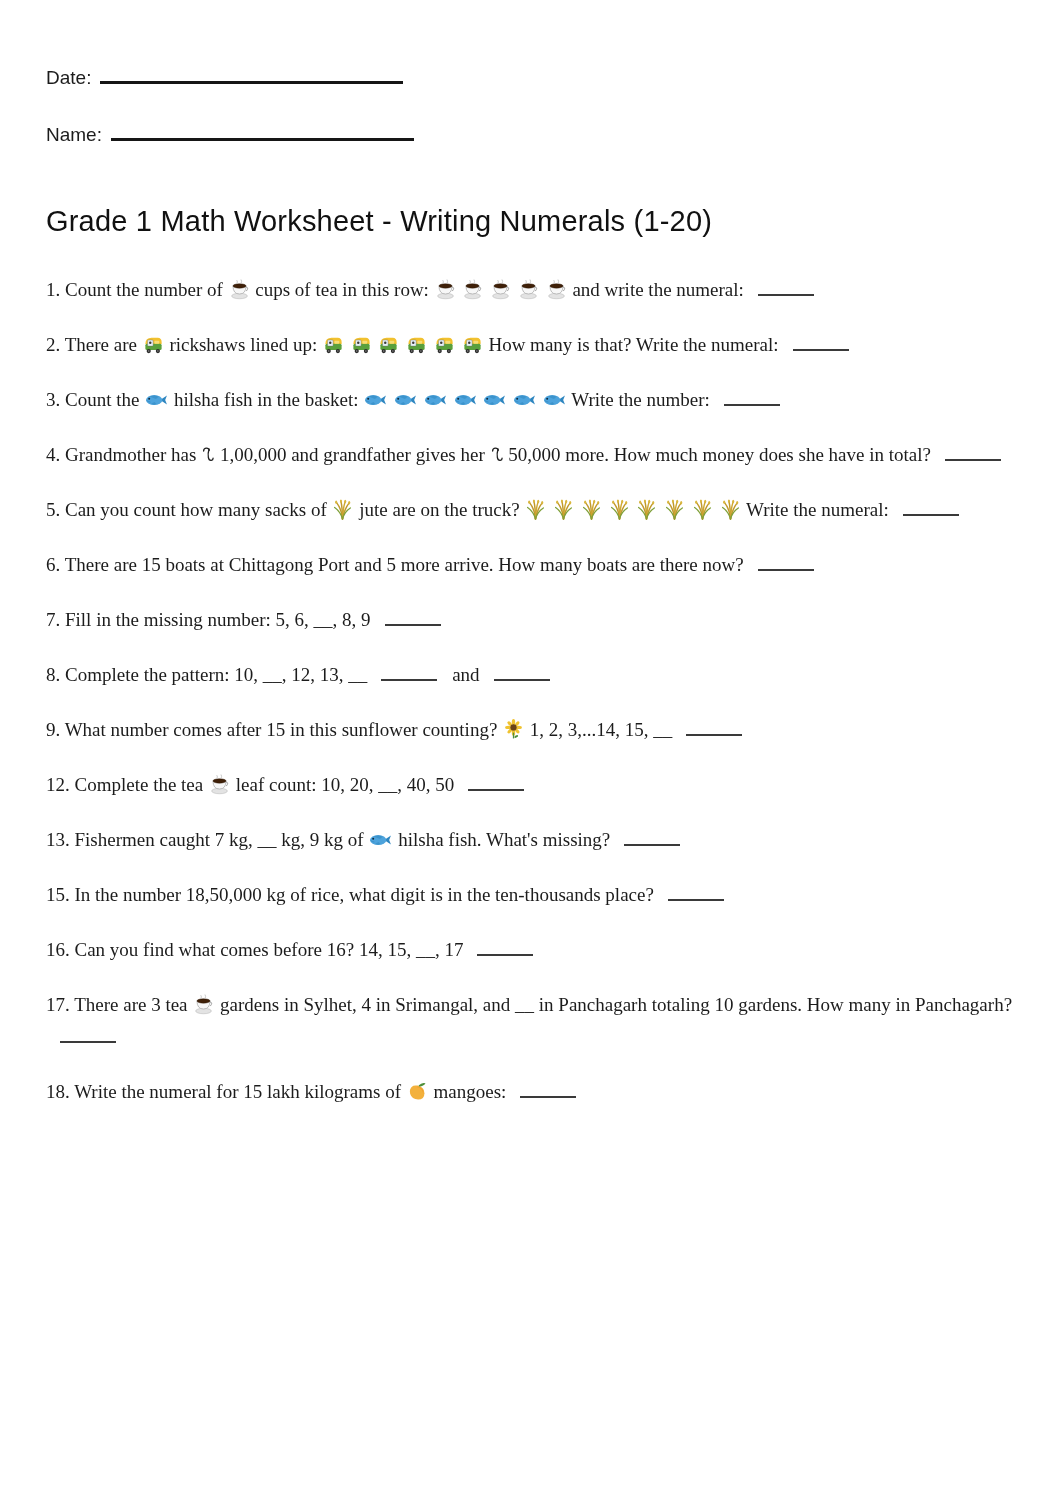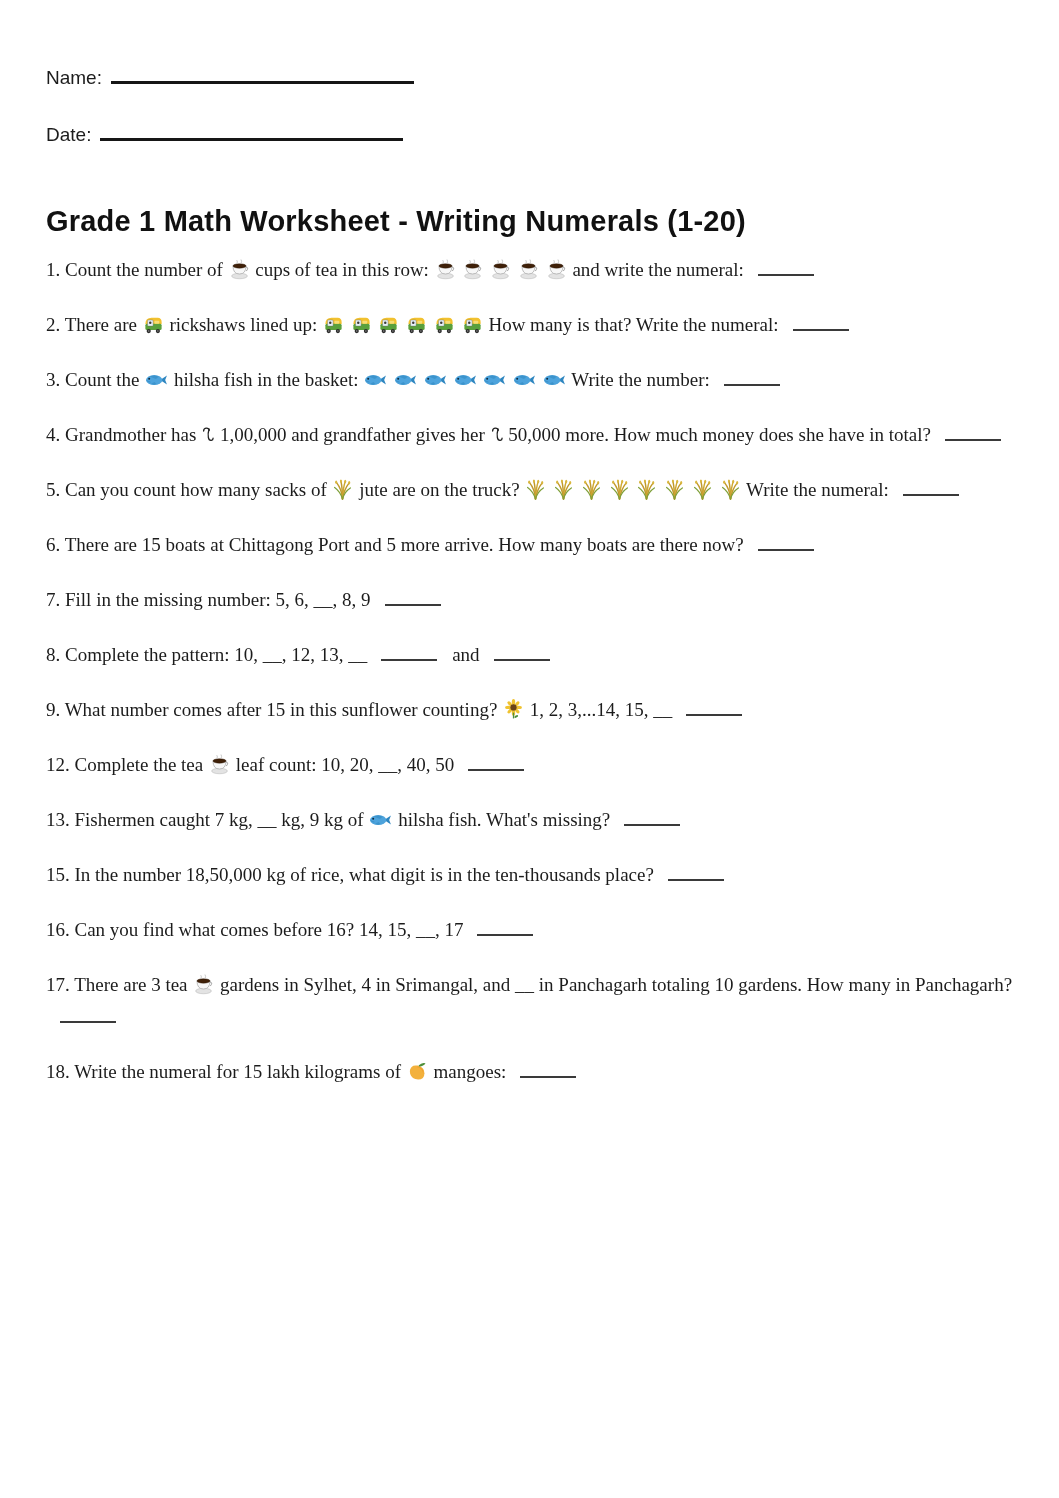--- a/index.html
+++ b/index.html
@@ -8,22 +8,22 @@
     padding:62px 46px 0 46px;background:#ffffff;overflow:hidden;
     font-family:"Liberation Sans","DejaVu Sans",sans-serif;
     color:#1c1c1c;font-size:19px;
   }
   .field-row{margin:0 0 27px 0;line-height:29px;white-space:nowrap;}
   .rule{
     display:inline-block;width:303px;height:1em;
     border-bottom:3px solid #161616;margin-left:9px;vertical-align:baseline;
   }
   h1.title{
-    font-size:29px;line-height:34px;font-weight:bold;color:#111;
-    margin:55px 0 16px 0;letter-spacing:0.2px;
+    font-size:29px;line-height:34px;font-weight:normal;color:#111;
+    margin:55px 0 36px 0;letter-spacing:0.2px;
   }
   .question{
     margin:0 0 23px 0;line-height:32px;font-size:19px;color:#1c1c1c;font-family:Liberation Serif, serif;
   }
   .blank{
     display:inline-block;width:56px;height:12px;
     border-bottom:2px solid #3a3a3a;
     margin:0 10px 0 14px;vertical-align:baseline;
   }
   .emoji{
@@ -32,25 +32,25 @@
   }
   .emoji-taka{width:14px;height:20px;margin:0 0;}
   .emoji-fish{width:23px;height:18px;vertical-align:-3px;}
 </style>
 </head>
 <body>
 
 <div class="page">
 
   <div class="field-row">
+    <span>Date:</span><span class="rule"></span>
+  </div>
+
+  <div class="field-row">
     <span>Name:</span><span class="rule"></span>
-  </div>
-
-  <div class="field-row">
-    <span>Date:</span><span class="rule"></span>
   </div>
 
   <h1 class="title">Grade 1 Math Worksheet - Writing Numerals (1-20)</h1>
 
   <div id="questions">
       <p class="question">1. Count the number of <svg class="emoji emoji-tea" viewBox="0 0 20 20" xmlns="http://www.w3.org/2000/svg">
     <ellipse cx="10" cy="16.2" rx="7.5" ry="2.6" fill="#e3e3e3" stroke="#b5b5b5" stroke-width="0.5"></ellipse>
     <path d="M3.8 6.5 Q3.8 14.3 10 14.3 Q16.2 14.3 16.2 6.5 Z" fill="#f7f7f7" stroke="#9a9a9a" stroke-width="0.6"></path>
     <path d="M16 7.5 Q19.3 8 16.5 11.5" fill="none" stroke="#9a9a9a" stroke-width="0.9"></path>
     <ellipse cx="10" cy="6.6" rx="6.2" ry="2.1" fill="#3f2008" stroke="#2c1605" stroke-width="0.4"></ellipse>

